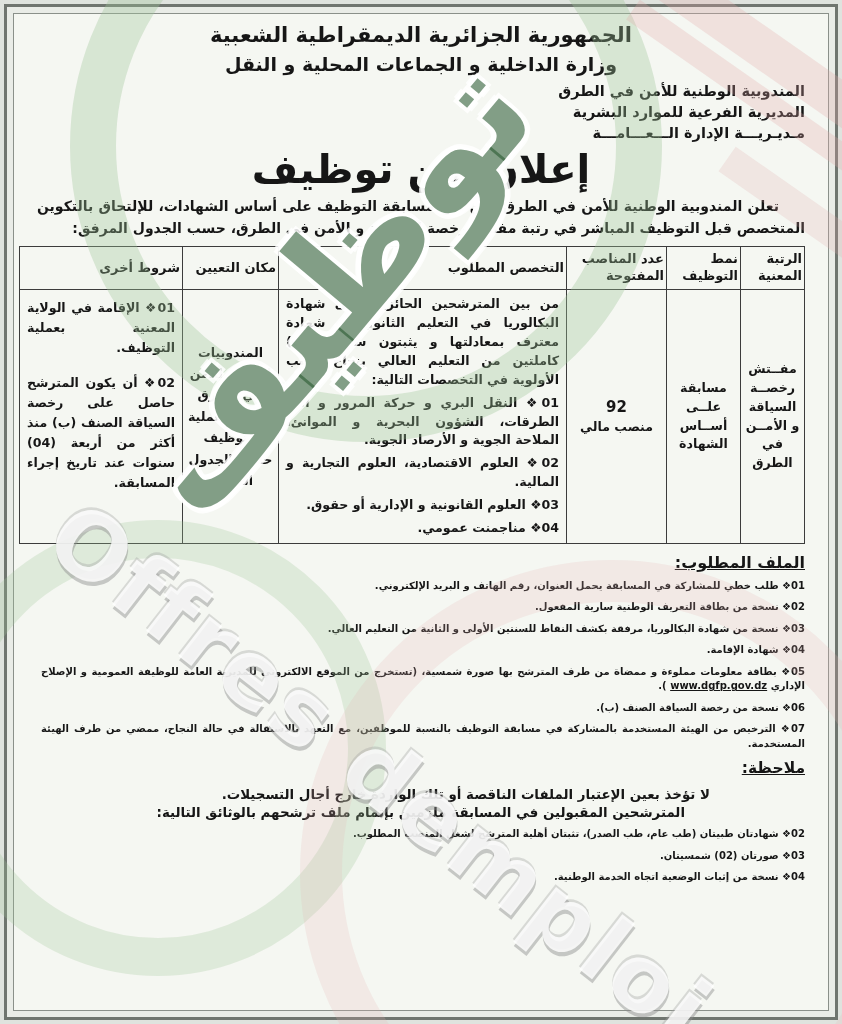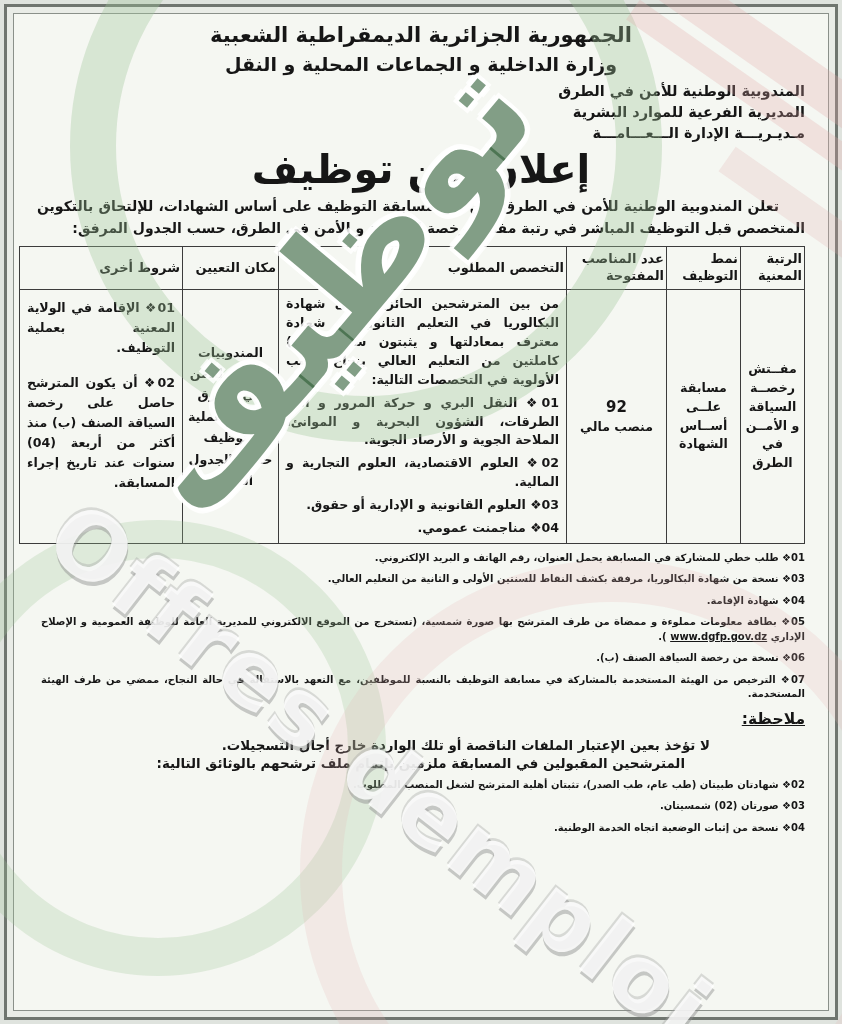--- a/index.html
+++ b/index.html
@@ -126,21 +126,23 @@
           </td>
           <td class="c-loc">المندوبيات الولائية للأمن في الطرق المعنية بعملية التوظيف حسب الجدول المرفق</td>
           <td class="c-cond">
             <div class="cond-item">01❖ الإقامة في الولاية المعنية بعملية التوظيف.</div>
             <div class="cond-item">02❖ أن يكون المترشح حاصل على رخصة السياقة الصنف (ب) منذ أكثر من أربعة (04) سنوات عند تاريخ إجراء المسابقة.</div>
           </td>
         </tr>
       </tbody>
     </table>
 
+    <div class="sec-heading">الملف المطلوب:</div>
     <div class="list-item">01❖ طلب خطي للمشاركة في المسابقة يحمل العنوان، رقم الهاتف و البريد الإلكتروني.</div>
+    <div class="list-item">02❖ نسخة من بطاقة التعريف الوطنية سارية المفعول.</div>
     <div class="list-item">03❖ نسخة من شهادة البكالوريا، مرفقة بكشف النقاط للسنتين الأولى و الثانية من التعليم العالي.</div>
     <div class="list-item">04❖ شهادة الإقامة.</div>
     <div class="list-item"><span>05❖ بطاقة معلومات مملوءة و ممضاة من طرف المترشح بها صورة شمسية، (تستخرج من الموقع الالكتروني للمديرية العامة للوظيفة العمومية و الإصلاح الإداري </span><span class="url">www.dgfp.gov.dz</span><span> ).</span></div>
     <div class="list-item">06❖ نسخة من رخصة السياقة الصنف (ب).</div>
     <div class="list-item">07❖ الترخيص من الهيئة المستخدمة بالمشاركة في مسابقة التوظيف بالنسبة للموظفين، مع التعهد بالاستقالة في حالة النجاح، ممضي من طرف الهيئة المستخدمة.</div>
 
 
     <div class="note-heading">ملاحظة:</div>
     <div class="note-line1">لا تؤخذ بعين الإعتبار الملفات الناقصة أو تلك الواردة خارج أجال التسجيلات.</div>
     <div class="note-line2">المترشحين المقبولين في المسابقة ملزمين بإتمام ملف ترشحهم بالوثائق التالية:</div>

